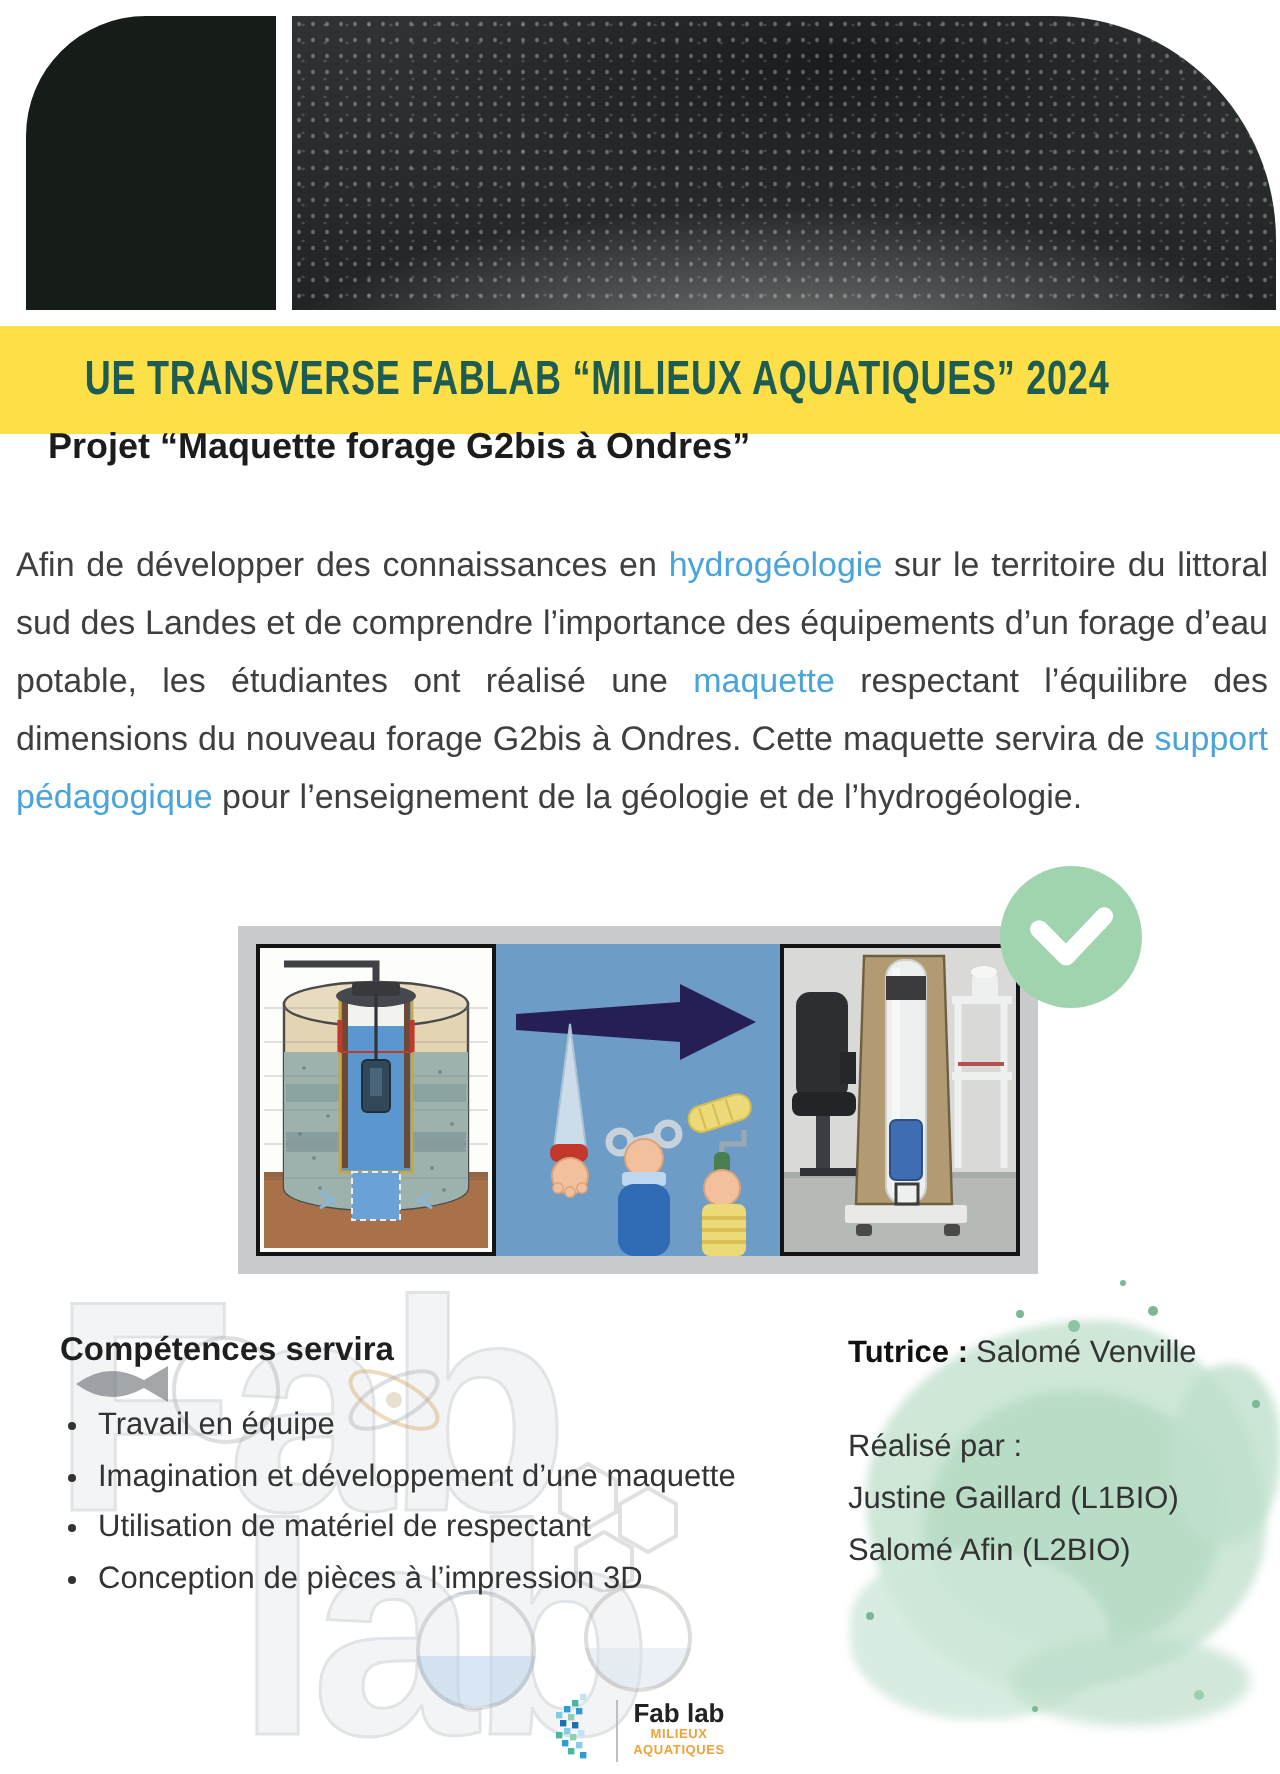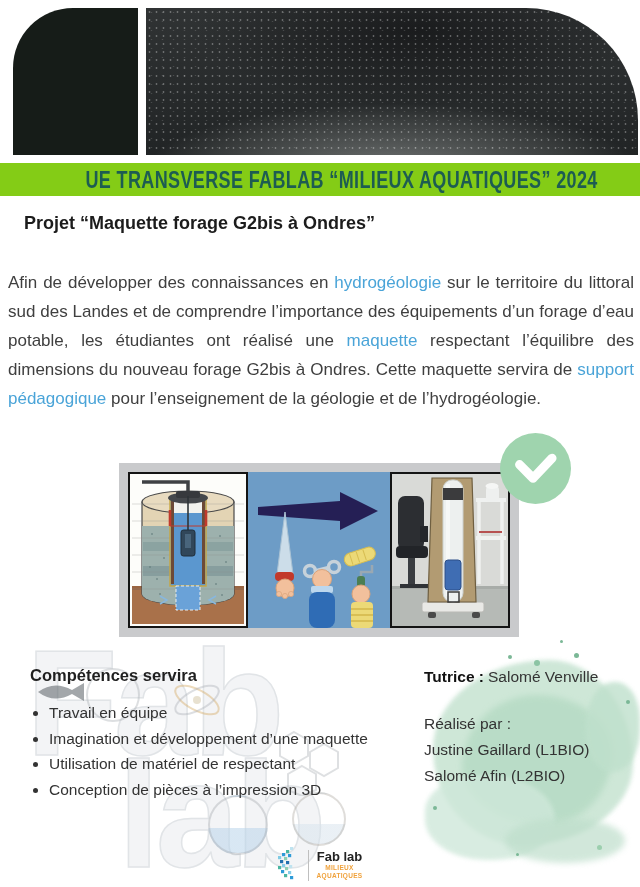--- a/index.html
+++ b/index.html
@@ -19,22 +19,22 @@
     background-image:
       radial-gradient(rgba(255,255,255,.30) .7px, transparent 1.2px),
       radial-gradient(rgba(255,255,255,.15) .6px, transparent 1.1px),
       radial-gradient(ellipse 70% 65% at 50% 112%, rgba(168,172,170,.60), rgba(120,124,122,.25) 55%, transparent 72%),
       radial-gradient(ellipse 60% 70% at 55% 15%, rgba(10,10,12,.55), transparent 75%),
       linear-gradient(#303334,#212425);
     background-size:7px 8px, 11px 9px, 100% 100%, 100% 100%, 100% 100%;
     background-color:#26292a;}
 
   
-  .banner{position:absolute;left:0;top:163px;width:640px;height:33px;background:#84cc16;
-    display:flex;align-items:center;justify-content:flex-start;}
+  .banner{position:absolute;left:0;top:163px;width:640px;height:54px;background:#fde047;
+    display:flex;align-items:center;justify-content:flex-end;}
   .banner-title{font-size:24px;font-weight:700;color:#1d5c52;letter-spacing:.5px;
     white-space:nowrap;transform:scaleX(.75);}
 
   
   .project-title{position:absolute;left:24px;top:213px;font-size:18px;font-weight:700;color:#1c1c1c;}
   .intro{position:absolute;left:8px;top:251px;width:626px;font-size:17px;line-height:29px;
     color:#3f3f3f;text-align:justify;z-index:2;}
   .hl{color:#4aa4d8;}
 
   

